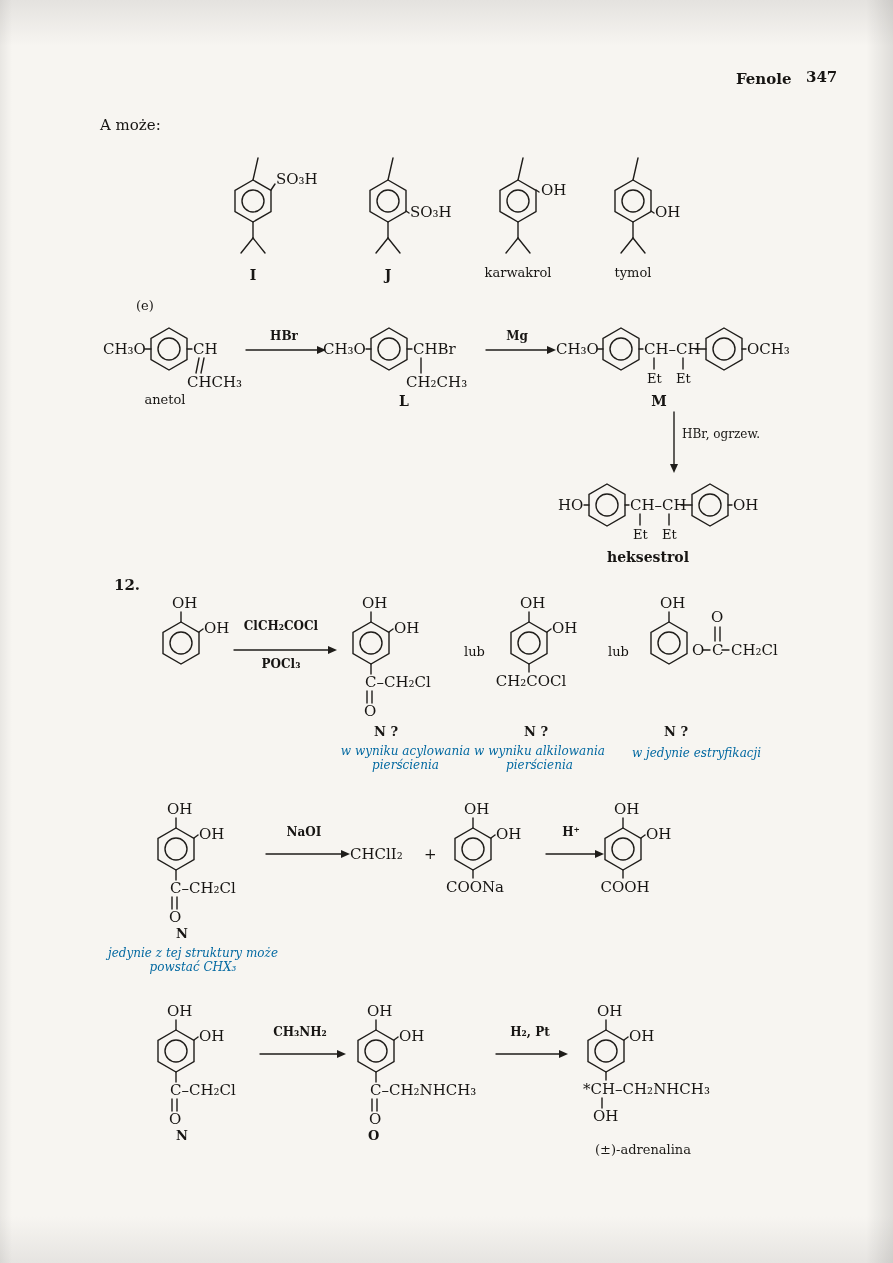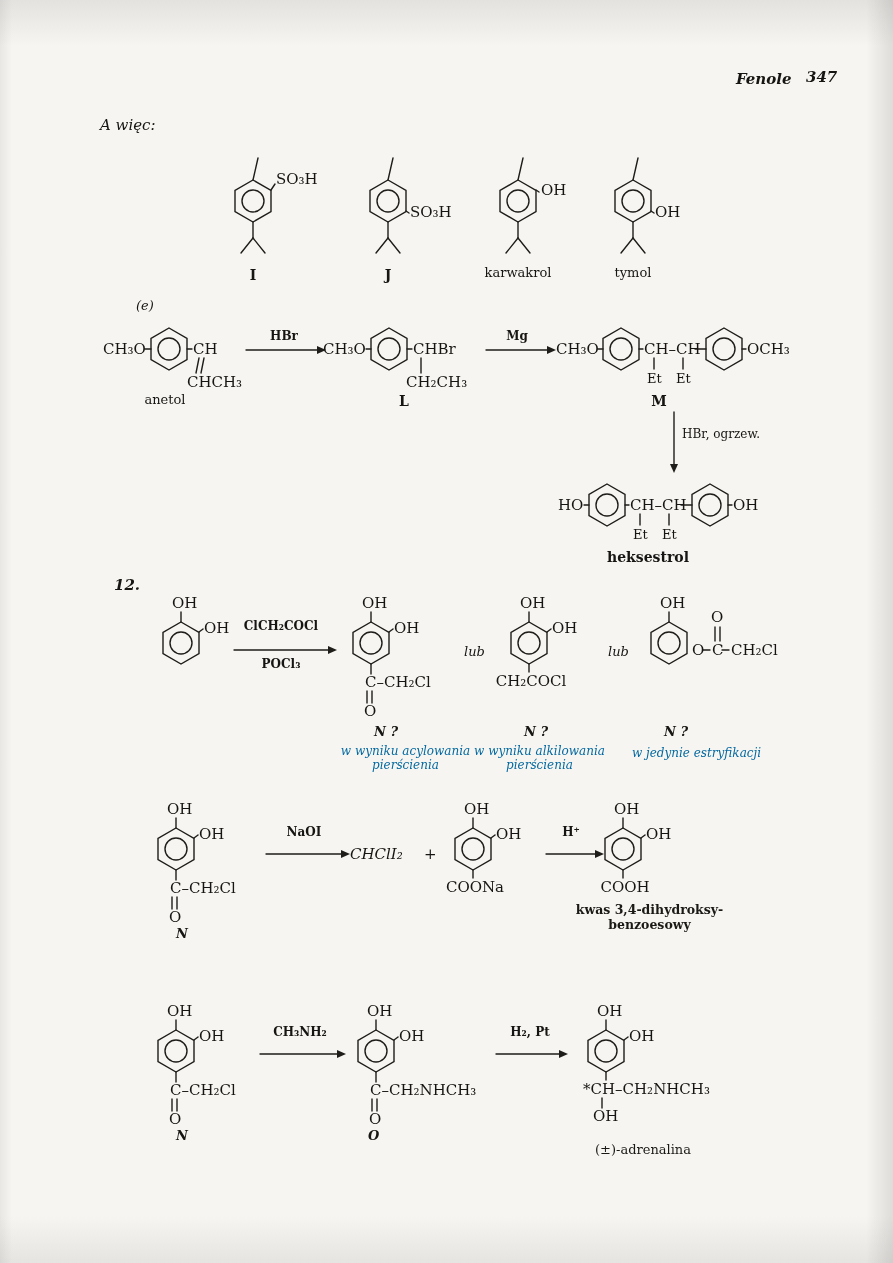--- a/index.html
+++ b/index.html
@@ -9,21 +9,21 @@
           background:#f7f5f1; overflow:hidden; color:#171513; }
   .abs { position:absolute; }
   svg.struct { position:absolute; overflow:visible; }
   .bnd { stroke:#1f1d1a; stroke-width:1.4; fill:none; stroke-linecap:round; }
   .ah  { fill:#1f1d1a; stroke:none; }
   text { font-family:"DejaVu Serif","Liberation Serif",serif; font-size:15px; fill:#171513; }
   text.sm  { font-size:12px; }
   text.smb { font-size:12px; font-weight:bold; }
   text.b   { font-size:14px; font-weight:bold; }
   text.lab13 { font-size:13px; }
-  .t { position:absolute; font-size:15px; white-space:nowrap;font-style:italic; }
+  .t { position:absolute; font-size:15px; white-space:nowrap; }
   .b { font-weight:bold; }
   .s13 { font-size:13px; }
   .cap  { position:absolute; text-align:center; font-style:italic; font-size:12px;
           line-height:14px; color:#0369a1; }
   .capr { position:absolute; text-align:center; font-size:12.5px; font-weight:bold;
           line-height:15px; color:#1b1916; }
   .edge { pointer-events:none; }
 </style>
 </head>
 <body>
@@ -40,21 +40,21 @@
   </svg>
 
   <div class="abs edge" style="left:0;top:0;width:893px;height:46px;background:linear-gradient(#e4e2df,#f7f5f1)"></div>
   <div class="abs edge" style="left:0;top:1216px;width:893px;height:47px;background:linear-gradient(#f7f5f1,#e6e4e1)"></div>
   <div class="abs edge" style="left:866px;top:0;width:27px;height:1263px;background:linear-gradient(90deg,rgba(0,0,0,0),rgba(0,0,0,0.10))"></div>
   <div class="abs edge" style="left:0;top:0;width:12px;height:1263px;background:linear-gradient(90deg,rgba(0,0,0,0.06),rgba(0,0,0,0))"></div>
 
   <span class="t b" style="left:736px;top:70px">Fenole</span>
   <span class="t b" style="left:806px;top:68px">347</span>
 
-  <span class="t" style="left:100px;top:116px">A więc:</span>
+  <span class="t" style="left:100px;top:116px">A może:</span>
 
   <svg class="struct" style="left:213px;top:150px" width="150" height="140">
     <g>
       <line x1="40" y1="30" x2="45" y2="8" class="bnd"></line>
       <line x1="58" y1="40" x2="62" y2="34" class="bnd"></line>
       <line x1="40" y1="72" x2="40" y2="88" class="bnd"></line>
       <line x1="40" y1="88" x2="28" y2="103" class="bnd"></line>
       <line x1="40" y1="88" x2="52" y2="103" class="bnd"></line>
     </g>
     <use href="#benzene" x="22" y="30"></use>
@@ -274,20 +274,24 @@
       <line x1="31" y1="72" x2="31" y2="82" class="bnd"></line>
       <line x1="27" y1="99" x2="27" y2="111" class="bnd"></line>
       <line x1="32" y1="99" x2="32" y2="111" class="bnd"></line>
     </g>
     <use href="#benzene" x="13" y="30"></use>
     <text x="54" y="41">OH</text>
     <text x="25" y="95">C–CH₂Cl</text>
     <text x="24" y="124">O</text>
   </svg>
   <span class="t b s13" style="left:176px;top:926px">N</span>
+  <div class="cap" style="left:68px;top:946px;width:250px">
+    <div>jedynie z tej struktury może</div>
+    <div>powstać CHX₃</div>
+  </div>
 
   <svg class="struct" style="left:266px;top:822px" width="86" height="40">
     <text x="38" y="14" text-anchor="middle" class="smb">NaOI</text>
     <line x1="0" y1="32" x2="75" y2="32" class="bnd"></line>
     <polygon points="75,28 84,32 75,36" class="ah"></polygon>
   </svg>
 
   <span class="t" style="left:350px;top:845px">CHClI₂</span>
   <span class="t" style="left:424px;top:845px">+</span>
 
@@ -313,24 +317,20 @@
     <text x="22" y="16">OH</text>
     <g>
       <line x1="31" y1="20" x2="31" y2="30" class="bnd"></line>
       <line x1="49" y1="40" x2="53" y2="37" class="bnd"></line>
       <line x1="31" y1="72" x2="31" y2="80" class="bnd"></line>
     </g>
     <use href="#benzene" x="13" y="30"></use>
     <text x="54" y="41">OH</text>
     <text x="33" y="94" text-anchor="middle">COOH</text>
   </svg>
-  <div class="capr" style="left:552px;top:902px;width:195px">
-    <div>kwas 3,4-dihydroksy-</div>
-    <div>benzoesowy</div>
-  </div>
 
   <svg class="struct" style="left:145px;top:1000px" width="130" height="135">
     <text x="22" y="16">OH</text>
     <g>
       <line x1="31" y1="20" x2="31" y2="30" class="bnd"></line>
       <line x1="49" y1="40" x2="53" y2="37" class="bnd"></line>
       <line x1="31" y1="72" x2="31" y2="82" class="bnd"></line>
       <line x1="27" y1="99" x2="27" y2="111" class="bnd"></line>
       <line x1="32" y1="99" x2="32" y2="111" class="bnd"></line>
     </g>

